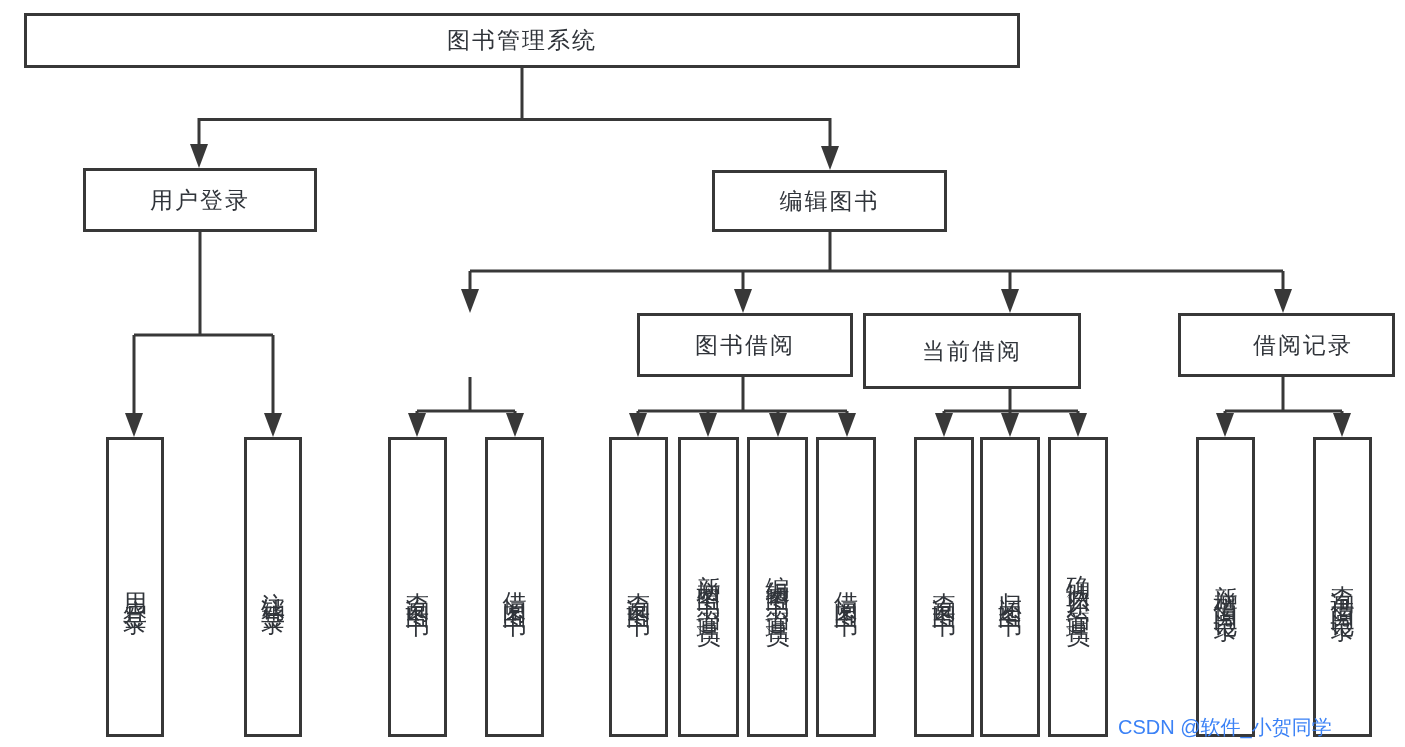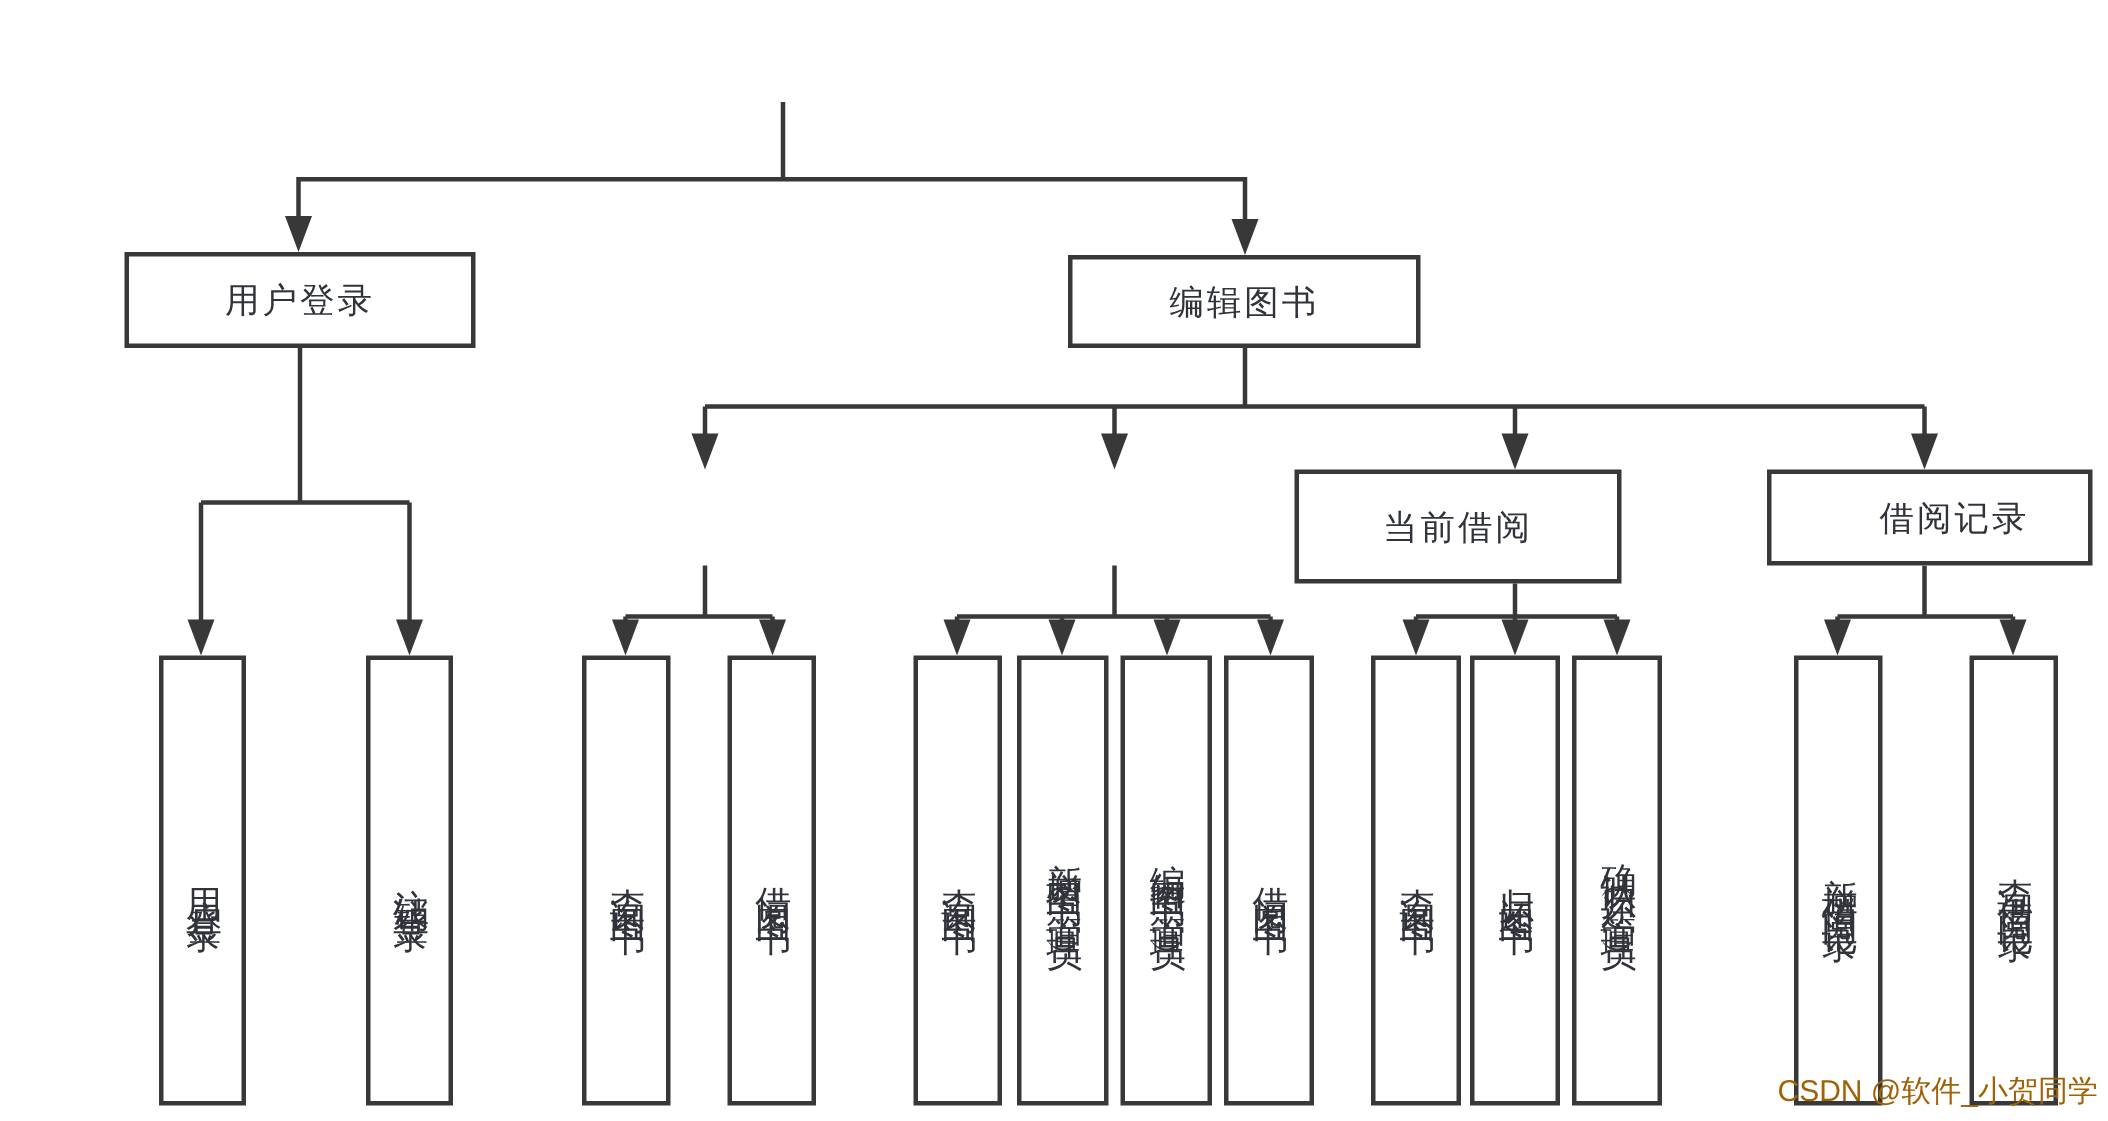--- a/index.html
+++ b/index.html
@@ -52,23 +52,23 @@
   #n-leaf-5{left:678px;width:61px;}
   #n-leaf-6{left:747px;width:61px;}
   #n-leaf-7{left:816px;width:60px;}
   #n-leaf-8{left:914px;width:60px;}
   #n-leaf-9{left:980px;width:60px;}
   #n-leaf-10{left:1048px;width:60px;}
   #n-leaf-11{left:1196px;width:59px;}
   #n-leaf-12{left:1313px;width:59px;}
   .watermark{
     position:absolute;
-    left:1185px;top:714px;
+    left:1118px;top:714px;
     font-size:20px;
-    color:#a16207;
+    color:#3b82f6;
     white-space:nowrap;
     z-index:5;
   }
 </style>
 </head>
 <body>
 
 <div class="stage">
 
   <svg class="connectors" viewBox="0 0 1405 747" xmlns="http://www.w3.org/2000/svg">
@@ -128,24 +128,26 @@
 
     <g stroke="#383838" stroke-width="3" fill="none">
       <path d="M1283 377 V412.5 M1225 411 H1342 M1225 411 V420 M1342 411 V420"></path>
     </g>
     <g fill="#383838" stroke="none">
       <path d="M1216 413 L1234 413 L1225 437 Z"></path>
       <path d="M1333 413 L1351 413 L1342 437 Z"></path>
     </g>
   </svg>
 
+  <div class="node h" id="n-root">图书管理系统</div>
 
   <div class="node h" id="n-l2-0">用户登录</div>
   <div class="node h" id="n-l2-1">编辑图书</div>
 
+  <div class="node h" id="n-l3-1">图书借阅</div>
   <div class="node h" id="n-l3-2">当前借阅</div>
   <div class="node h" id="n-l3-3">借阅记录</div>
 
   <div class="node v" id="n-leaf-0">用户登录</div>
   <div class="node v" id="n-leaf-1">注销登录</div>
   <div class="node v" id="n-leaf-2">查询图书</div>
   <div class="node v" id="n-leaf-3">借阅图书</div>
   <div class="node v" id="n-leaf-4">查询图书</div>
   <div class="node v" id="n-leaf-5">新增图书（管理员）</div>
   <div class="node v" id="n-leaf-6">编辑图书（管理员）</div>

